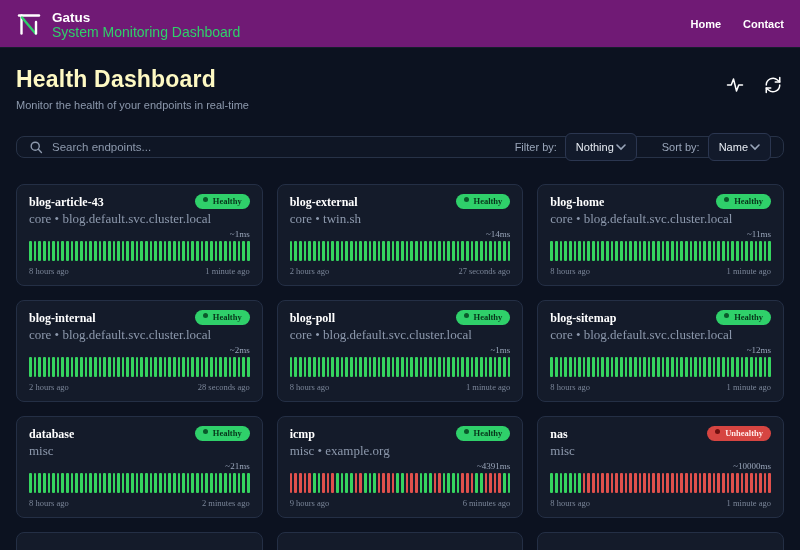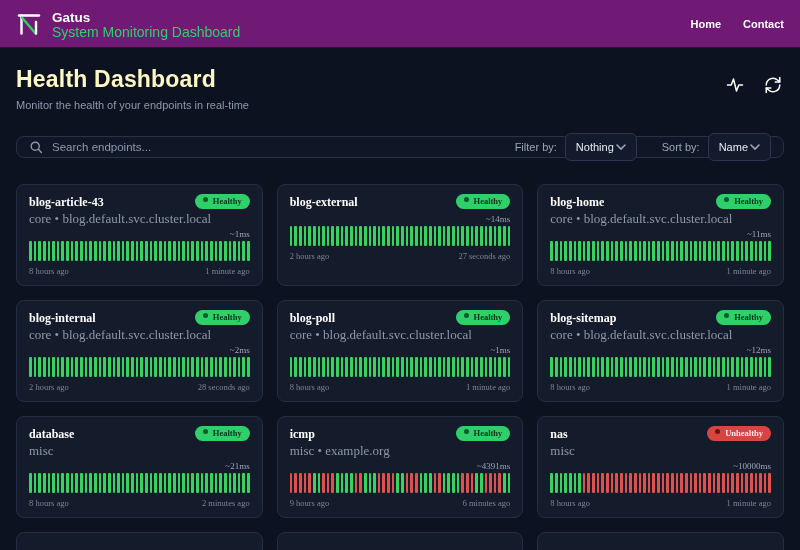--- a/index.html
+++ b/index.html
@@ -245,20 +245,21 @@
   </div>
 
   <div class="card">
     <div class="card-head">
       <span class="card-title">blog-external</span>
       <span class="badge badge-healthy">
         <span class="dot"></span>
         <span>Healthy</span>
       </span>
     </div>
+    <div class="card-meta">core • twin.sh</div>
     <div class="card-rt">~14ms</div>
     <div class="bars">
         <span class="bar bar-green"></span>
         <span class="bar bar-green"></span>
         <span class="bar bar-green"></span>
         <span class="bar bar-green"></span>
         <span class="bar bar-green"></span>
         <span class="bar bar-green"></span>
         <span class="bar bar-green"></span>
         <span class="bar bar-green"></span>

